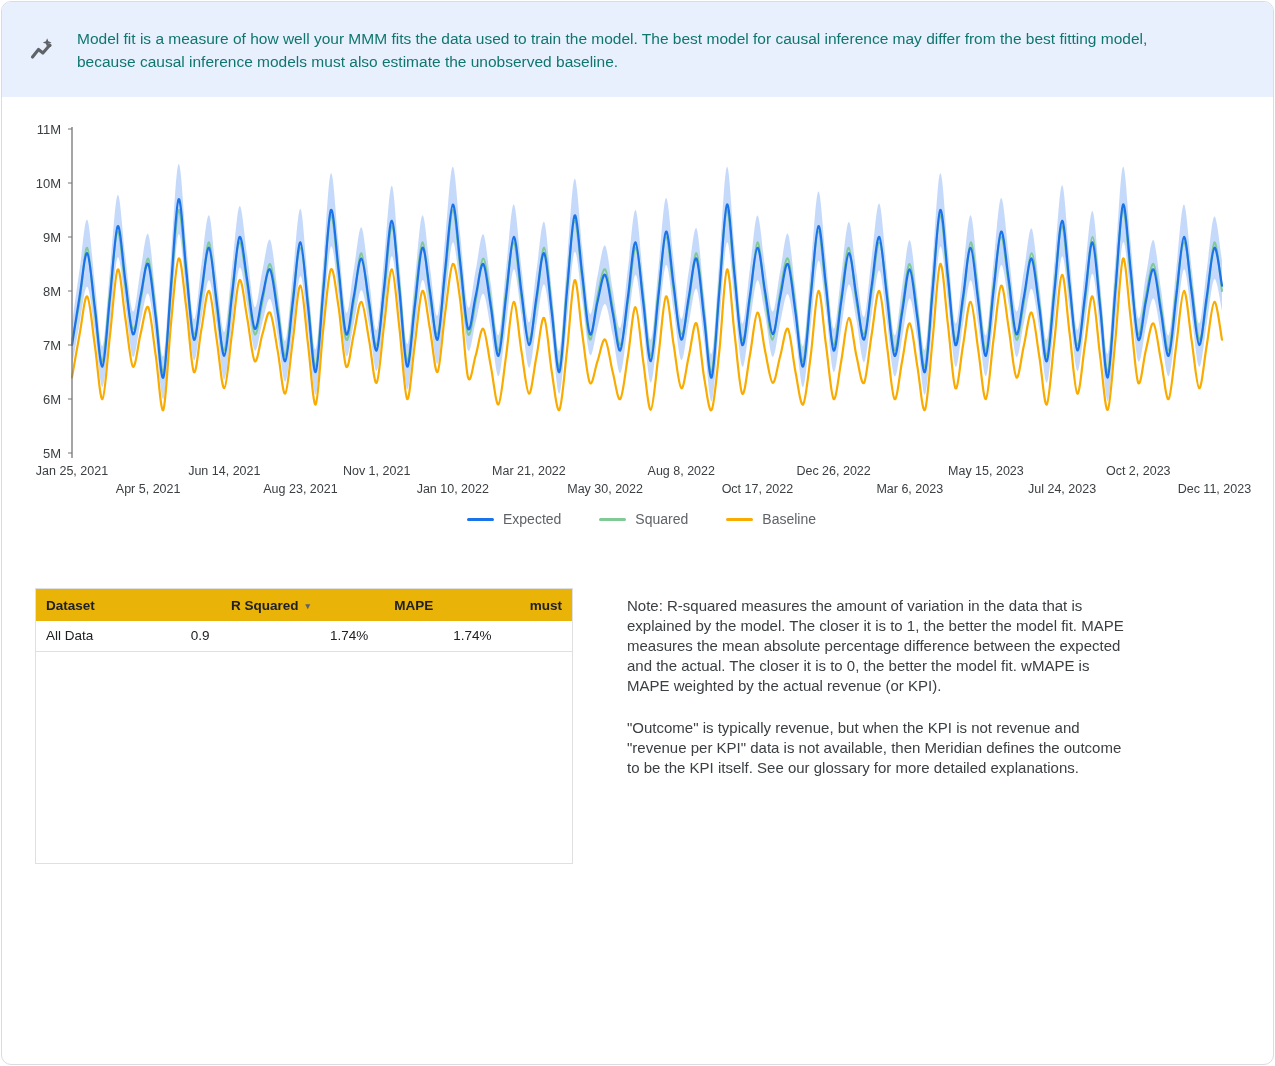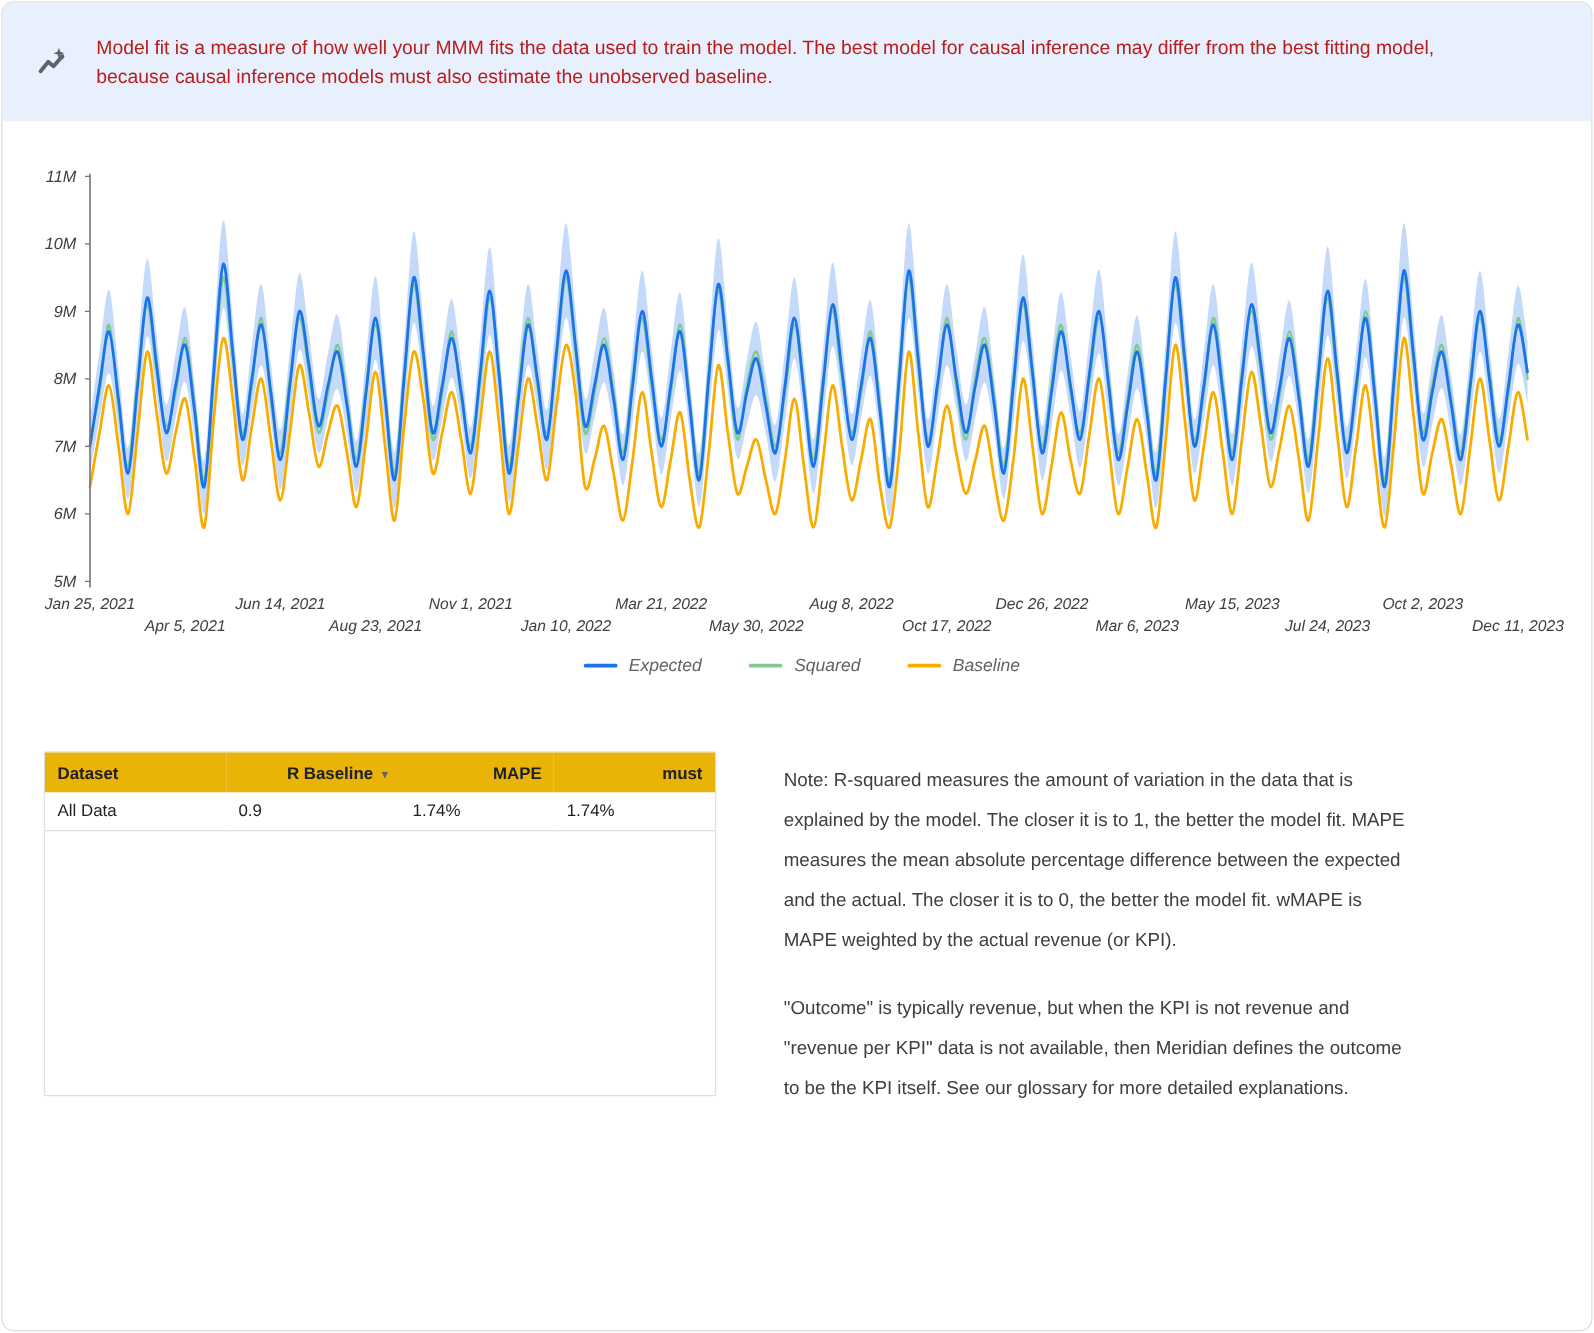--- a/index.html
+++ b/index.html
@@ -5,38 +5,38 @@
   * { box-sizing: border-box; margin: 0; padding: 0; }
   html,body { width: 1275px; height: 1066px; background:#fff; font-family:"Liberation Sans", sans-serif; }
   .card {
     width: 1273px; height: 1064px; margin: 1px auto; background: #fff;
     border: 1px solid #dadce0; border-radius: 10px; overflow: hidden; position: relative;
   }
   .card-header { height: 76px; padding: 30px 0 0 48px; background:#fff; }
   .card-title { font-size: 16.5px; color: #3c4043; letter-spacing:.1px; }
   .banner { min-height: 95px; background: #e8f0fe; display: flex; align-items: center; padding: 18px 40px 18px 26px; }
   .banner-icon { width: 30px; height: 30px; flex: 0 0 30px; margin-right: 19px; align-self: center; }
-  .banner-text { font-size: 15.5px; line-height: 23px; color: #b91c1c; max-width: 1090px; }
+  .banner-text { font-size: 15.5px; line-height: 23px; color: #0f766e; max-width: 1090px; }
   .section-title { margin: 23px 0 0 14px; font-size: 16px; color: #3c4043; }
-  .chart-wrap { margin-left: 8px; margin-top: 32px; position: relative; font-style: italic; }
+  .chart-wrap { margin-left: 8px; margin-top: 20px; position: relative; }
   svg text { font-family:"Liberation Sans", sans-serif; }
   .legend { display:flex; justify-content:center; align-items:center; gap: 38px; margin-top: 8px; height:20px; }
   .legend-item { display:flex; align-items:center; gap:9px; }
   .legend-swatch { width:27px; height:3px; border-radius:2px; }
   .legend-label { font-size:14px; color:#5f6368; }
   .bottom { display:flex; align-items:flex-start; margin-top: 59px; }
   .fit-table { width: 538px; margin-left: 33px; border: 1px solid #e0e0e0; background:#fff; }
   .fit-table table { width:100%; border-collapse: collapse; table-layout: fixed; }
   .fit-table th { background:#eab308; font-size:13.5px; font-weight:bold; color:#202124; height:32px; padding:0 10px; text-align:right; white-space:nowrap; }
   .fit-table th:first-child { text-align:left; }
   .fit-table td { font-size:13.5px; color:#202124; height:30px; padding:0 10px; text-align:left; border-bottom:1px solid #e0e0e0; background:#fff; }
   .fit-table td:first-child { text-align:left; }
   .sort-icon { font-size:9px; color:#5f6368; margin-left:7px; position:relative; top:-1px; }
   .table-filler { height: 211px; }
-  .note { width: 500px; margin-left: 54px; padding-top: 8px; font-size: 15px; line-height: 32px; color: #3c4043; }
+  .note { width: 500px; margin-left: 54px; padding-top: 8px; font-size: 15px; line-height: 20px; color: #3c4043; }
   .note p + p { margin-top: 22px; }
 </style>
 </head>
 <body>
 
 <div class="card">
 
 
   <div class="banner">
     <span class="banner-icon">
@@ -109,21 +109,21 @@
       <table>
         <colgroup>
             <col style="width:27%">
             <col style="width:26%">
             <col style="width:23%">
             <col style="width:24%">
           </colgroup>
         <thead>
           <tr>
             <th>Dataset</th>
-            <th><span>R Baseline</span><span class="sort-icon">▾</span></th>
+            <th><span>R Squared</span><span class="sort-icon">▾</span></th>
             <th>MAPE</th>
             <th>must</th>
           </tr>
         </thead>
         <tbody>
           <tr>
             <td>All Data</td>
             <td>0.9</td>
             <td>1.74%</td>
             <td>1.74%</td>

